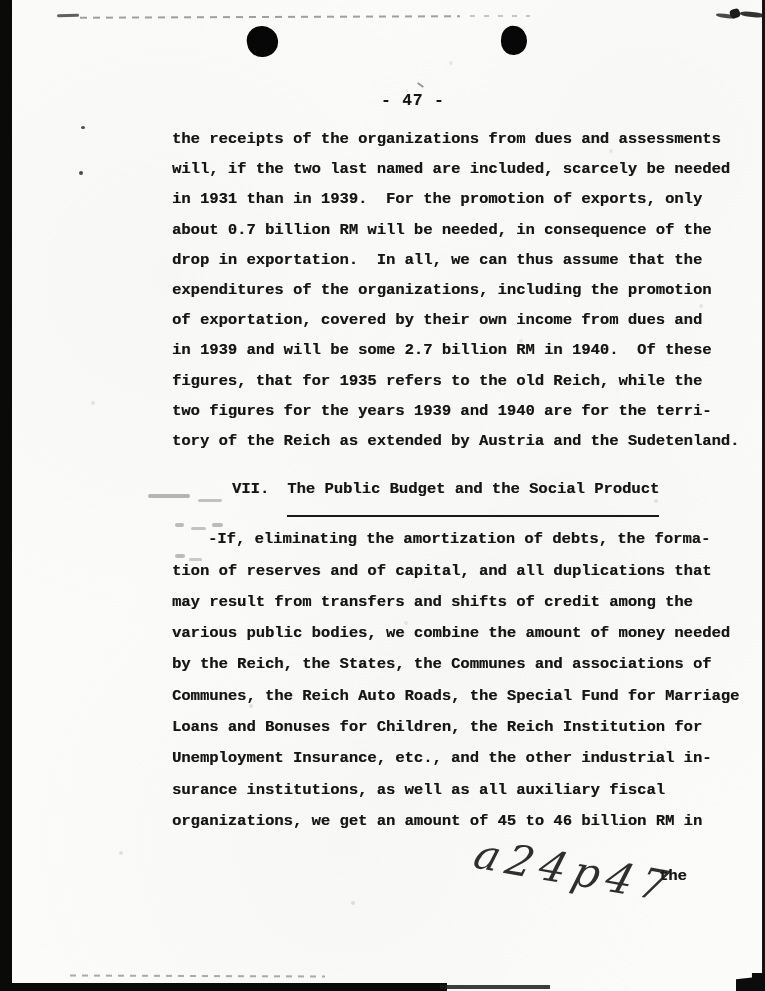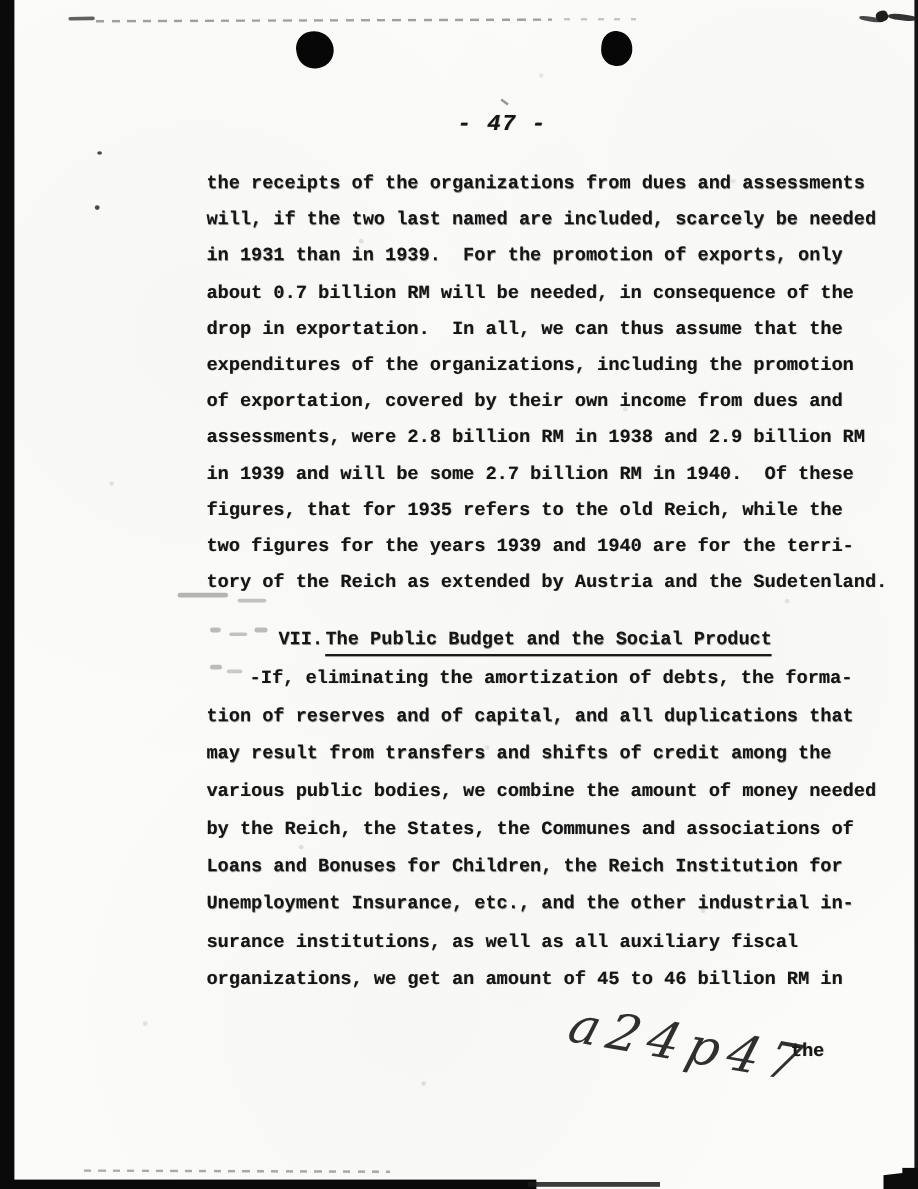--- a/index.html
+++ b/index.html
@@ -55,29 +55,29 @@
   .dot-margin-2{position:absolute;left:79px;top:171px;width:4px;height:4px;background:#2c2c2c;border-radius:50%;opacity:.85;}
   .tick-pageno{position:absolute;left:417px;top:84px;width:7px;height:2px;background:#555;transform:rotate(35deg);opacity:.6;}
   .specks{position:absolute;left:0;top:0;width:2px;height:2px;background:transparent;border-radius:50%;
     box-shadow:300px 200px 0 1px rgba(0,0,0,.10),520px 340px 0 1px rgba(0,0,0,.08),
     250px 705px 0 1px rgba(0,0,0,.10),655px 500px 0 1px rgba(0,0,0,.09),
     405px 622px 0 1px rgba(0,0,0,.08),120px 852px 0 1px rgba(0,0,0,.10),
     585px 758px 0 1px rgba(0,0,0,.09),700px 305px 0 1px rgba(0,0,0,.08),
     352px 902px 0 1px rgba(0,0,0,.10),92px 402px 0 1px rgba(0,0,0,.09),
     450px 62px 0 1px rgba(0,0,0,.08),610px 150px 0 1px rgba(0,0,0,.07);}
   
-  .page-number{position:absolute;left:381px;top:92px;font-size:19px;letter-spacing:1px;white-space:pre;font-style:italic;}
-  .textblock{position:absolute;left:172px;top:138px;width:575px;font-size:15.5px;}
+  .page-number{position:absolute;left:381px;top:92px;font-size:16px;letter-spacing:1px;white-space:pre;}
+  .textblock{position:absolute;left:172px;top:124px;width:575px;font-size:15.5px;}
   .tline{white-space:pre;line-height:30.2px;height:30.2px;}
   .para2 .tline{line-height:31.3px;height:31.3px;}
-  .para2{margin-top:2px;}
+  .para2{margin-top:20px;}
   .para2 .tline:first-child{text-indent:36px;}
   .heading{margin-top:18px;line-height:30.2px;padding-left:60px;white-space:pre;}
-  .heading .num{margin-right:2px;}
-  .heading .underl{border-bottom:2.5px solid #1a1a1a;padding-bottom:3px;text-align:right;}
+  .heading .num{margin-right:18px;}
+  .heading .underl{border-bottom:2.5px solid #1a1a1a;padding-bottom:17px;text-align:right;}
   .catchword{position:absolute;left:659px;top:857px;font-size:15.5px;margin-top:10px;}
   .handwriting{
     position:absolute;left:474px;top:846px;
     font-family:"DejaVu Serif","Liberation Serif",serif;
     font-style:italic;font-size:42px;color:#1e1e1e;opacity:.92;
     letter-spacing:7px;transform:rotate(10deg) skewX(-6deg);
     white-space:pre;
   }
 </style>
 </head>
@@ -115,33 +115,33 @@
 
 <div class="textblock typew">
   <div class="para1">
       <div class="tline">the receipts of the organizations from dues and assessments</div>
       <div class="tline">will, if the two last named are included, scarcely be needed</div>
       <div class="tline">in 1931 than in 1939.  For the promotion of exports, only</div>
       <div class="tline">about 0.7 billion RM will be needed, in consequence of the</div>
       <div class="tline">drop in exportation.  In all, we can thus assume that the</div>
       <div class="tline">expenditures of the organizations, including the promotion</div>
       <div class="tline">of exportation, covered by their own income from dues and</div>
-      <div class="tline">assessments, were 2.8 billion RM in 1938 and 2.9 billion RM</div>
       <div class="tline">in 1939 and will be some 2.7 billion RM in 1940.  Of these</div>
       <div class="tline">figures, that for 1935 refers to the old Reich, while the</div>
       <div class="tline">two figures for the years 1939 and 1940 are for the terri-</div>
       <div class="tline">tory of the Reich as extended by Austria and the Sudetenland.</div>
     </div>
   <div class="heading"><span class="num">VII.</span><span class="underl">The Public Budget and the Social Product</span></div>
   <div class="para2">
       <div class="tline">-If, eliminating the amortization of debts, the forma-</div>
       <div class="tline">tion of reserves and of capital, and all duplications that</div>
       <div class="tline">may result from transfers and shifts of credit among the</div>
       <div class="tline">various public bodies, we combine the amount of money needed</div>
       <div class="tline">by the Reich, the States, the Communes and associations of</div>
+      <div class="tline">Communes, the Reich Auto Roads, the Special Fund for Marriage</div>
       <div class="tline">Loans and Bonuses for Children, the Reich Institution for</div>
       <div class="tline">Unemployment Insurance, etc., and the other industrial in-</div>
       <div class="tline">surance institutions, as well as all auxiliary fiscal</div>
       <div class="tline">organizations, we get an amount of 45 to 46 billion RM in</div>
     </div>
 </div>
 
 <div class="catchword typew">the</div>
 <div class="handwriting">a24p47</div>
 

